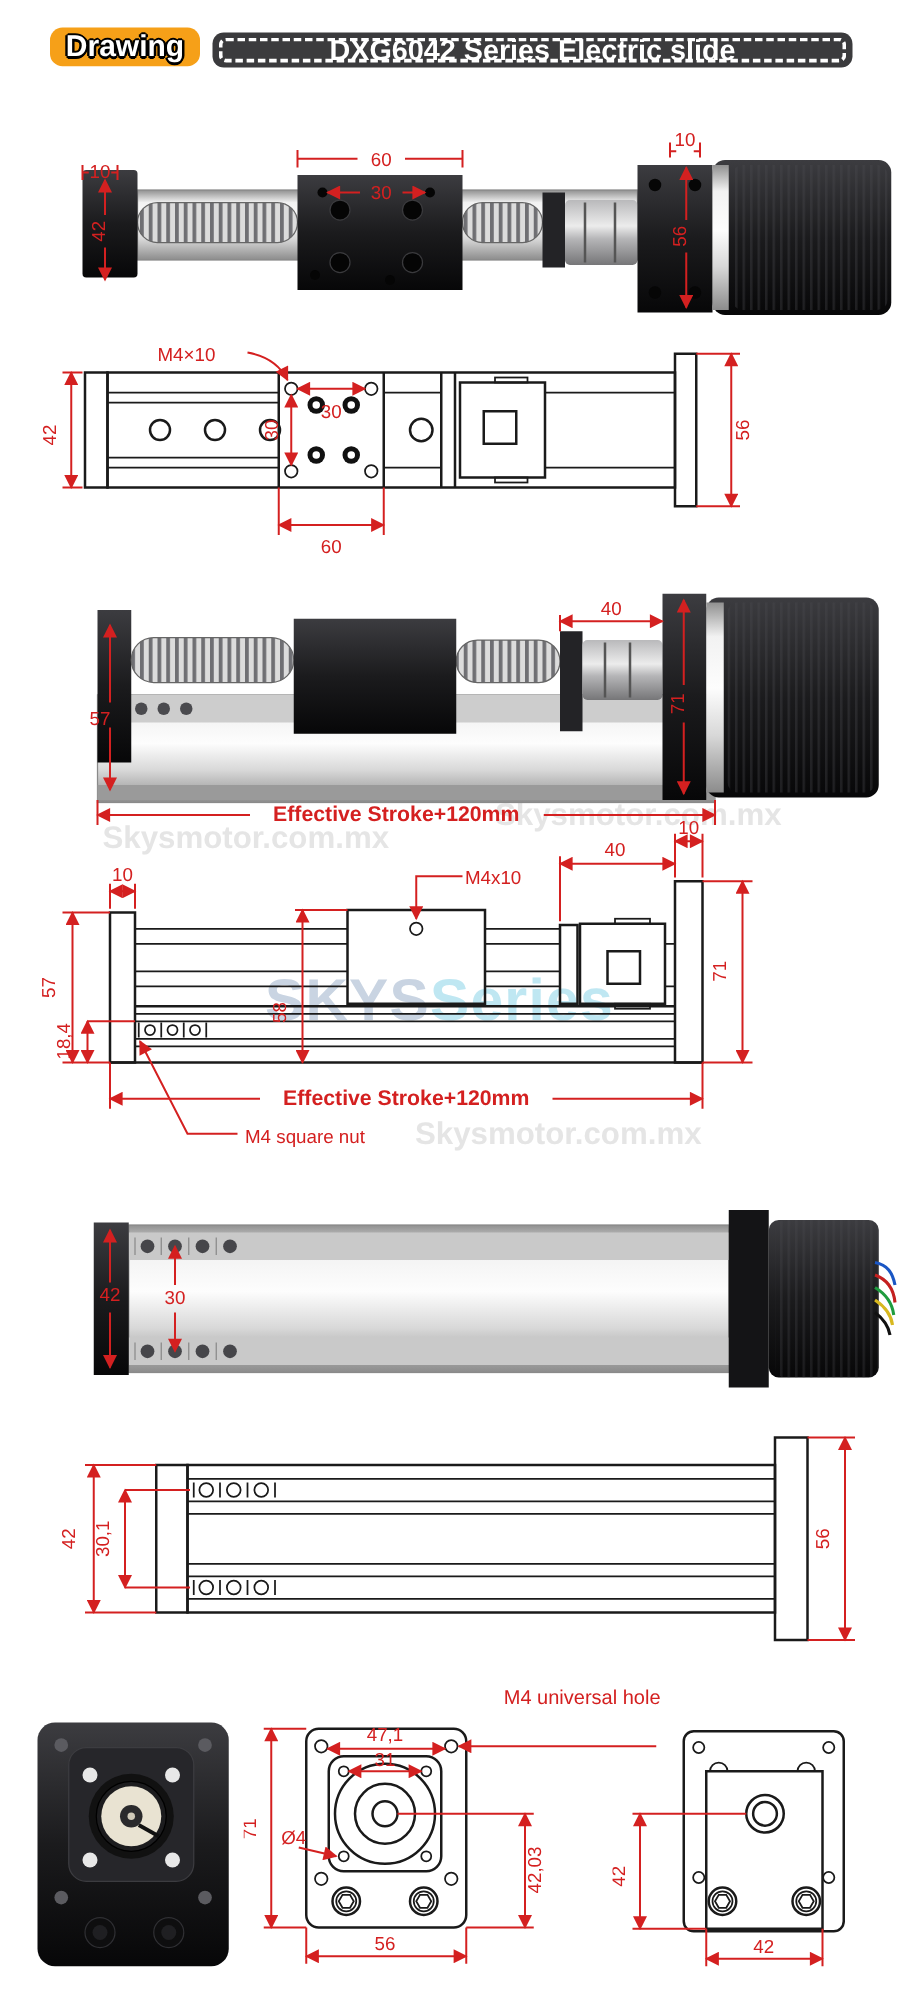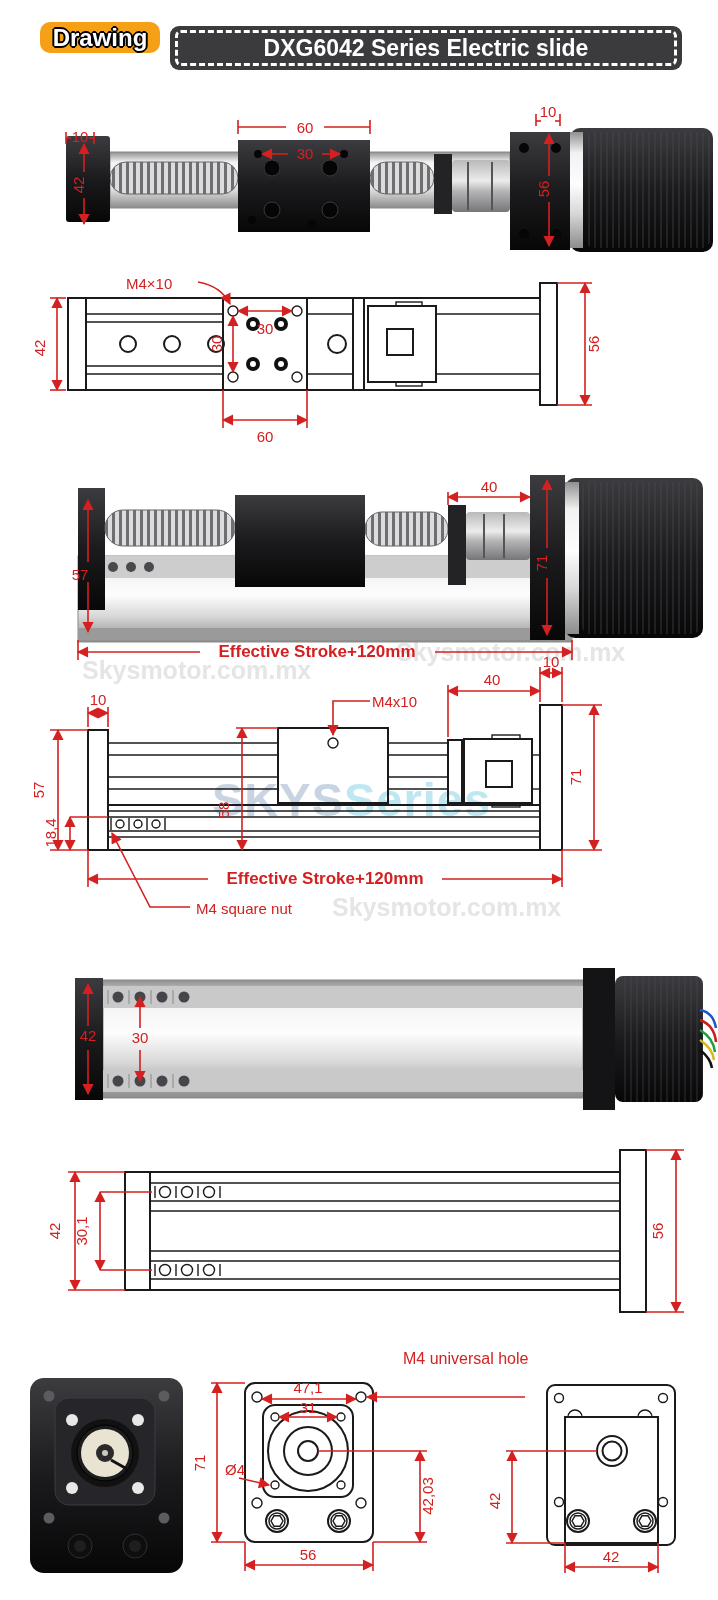--- a/index.html
+++ b/index.html
@@ -4,21 +4,21 @@
 <style>
   html,body{margin:0;padding:0;background:#fff;}
   .page{position:relative;width:718px;height:1600px;background:#fff;overflow:hidden;
         font-family:"Liberation Sans",sans-serif;}
   .abs{position:absolute;}
   
   .badge{position:absolute;left:40px;top:22px;width:120px;height:31px;background:#f6a018;
          border-radius:10px;display:flex;align-items:center;justify-content:center;}
   .badge span{color:#fff;font-weight:bold;font-size:24px;
     text-shadow:2px 0 #000,-2px 0 #000,0 2px #000,0 -2px #000,1px 1px #000,-1px -1px #000,1px -1px #000,-1px 1px #000;}
-  .titlebar{position:absolute;left:170px;top:26px;width:512px;height:44px;background:#3b3b3d;border-radius:9px;}
+  .titlebar{position:absolute;left:170px;top:26px;width:512px;height:28px;background:#3b3b3d;border-radius:9px;}
   .titlebar .dash{position:absolute;left:5px;top:4px;right:5px;bottom:4px;border:3px dashed #fff;border-radius:6px;
          display:flex;align-items:center;justify-content:center;}
   .titlebar span{color:#fff;font-weight:bold;font-size:23px;white-space:nowrap;}
   
   .wm-small{position:absolute;color:#e5e5e5;font-size:25px;font-weight:bold;white-space:nowrap;}
   .wm-big{position:absolute;left:212px;top:772px;font-size:47px;font-weight:bold;letter-spacing:1px;white-space:nowrap;}
   .wm-big .a{color:#c9d4e2;}
   .wm-big .b{color:#bfe7f2;}
   
   svg{position:absolute;display:block;}

